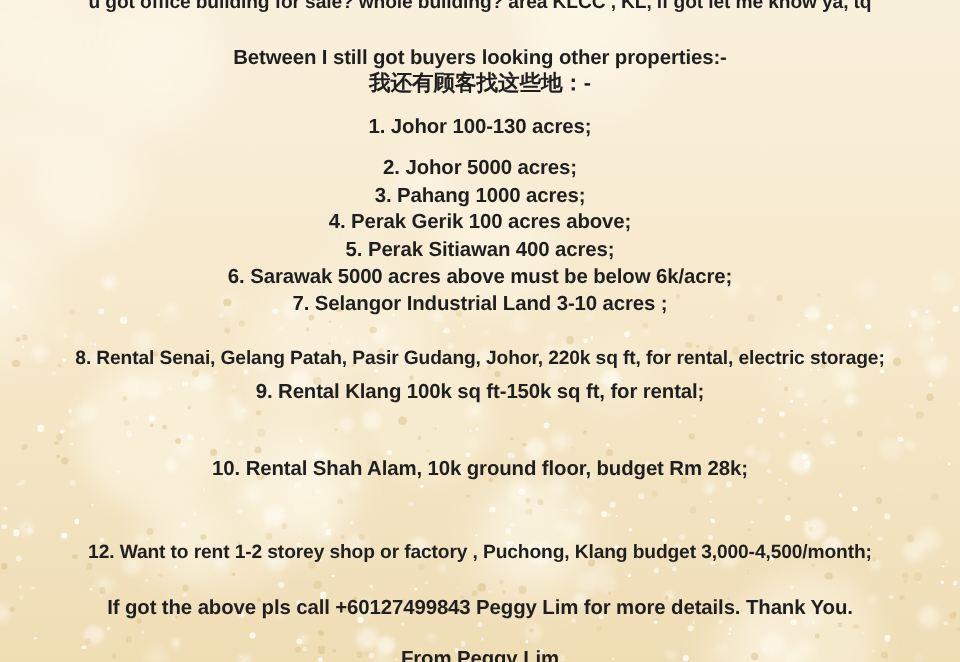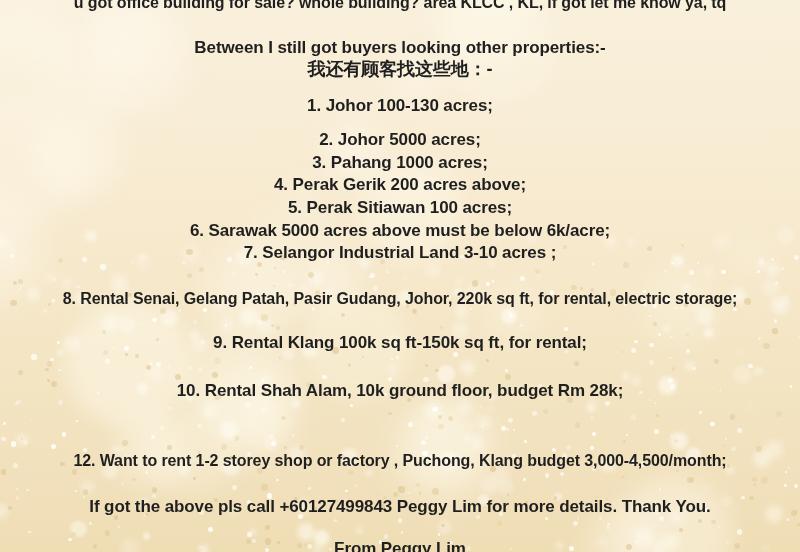--- a/index.html
+++ b/index.html
@@ -663,26 +663,26 @@
       <span style="left: 286.445px; top: 504.971px; width: 4.53153px; height: 4.53153px; background: rgba(216, 186, 130, 0.26); filter: blur(0.5px);"></span>
     </div>
 
   <div class="line long" style="top:-8px">u got office building for sale? whole building? area KLCC , KL, if got let me know ya, tq</div>
   <div class="line zh" style="top:58px">我还有顾客找这些地：-</div>
   <div class="line" style="top:37px">Between I still got buyers looking other properties:-</div>
 
   <div class="line" style="top:95px">1. Johor 100-130 acres;</div>
   <div class="line" style="top:129px">2. Johor 5000 acres;</div>
   <div class="line" style="top:152px">3. Pahang 1000 acres;</div>
-  <div class="line" style="top:174px">4. Perak Gerik 200 acres above;</div>
-  <div class="line" style="top:197px">5. Perak Sitiawan 100 acres;</div>
+  <div class="line" style="top:174px">4. Perak Gerik 100 acres above;</div>
+  <div class="line" style="top:197px">5. Perak Sitiawan 400 acres;</div>
   <div class="line" style="top:220px">6. Sarawak 5000 acres above must be below 6k/acre;</div>
   <div class="line" style="top:242px">7. Selangor Industrial Land 3-10 acres ;</div>
 
   <div class="line long" style="top:288px">8. Rental Senai, Gelang Patah, Pasir Gudang, Johor, 220k sq ft, for rental, electric storage;</div>
-  <div class="line" style="top:332px">9. Rental Klang 100k sq ft-150k sq ft, for rental;</div>
+  <div class="line" style="top:316px">9. Rental Klang 100k sq ft-150k sq ft, for rental;</div>
   <div class="line" style="top:380px">10. Rental Shah Alam, 10k ground floor, budget Rm 28k;</div>
 
   <div class="line long" style="top:450px">12. Want to rent 1-2 storey shop or factory , Puchong, Klang budget 3,000-4,500/month;</div>
 
   <div class="line" style="top:496px">If got the above pls call +60127499843 Peggy Lim for more details. Thank You.</div>
   <div class="line" style="top:538px">From Peggy Lim</div>
 </div>
 
 </body></html>

